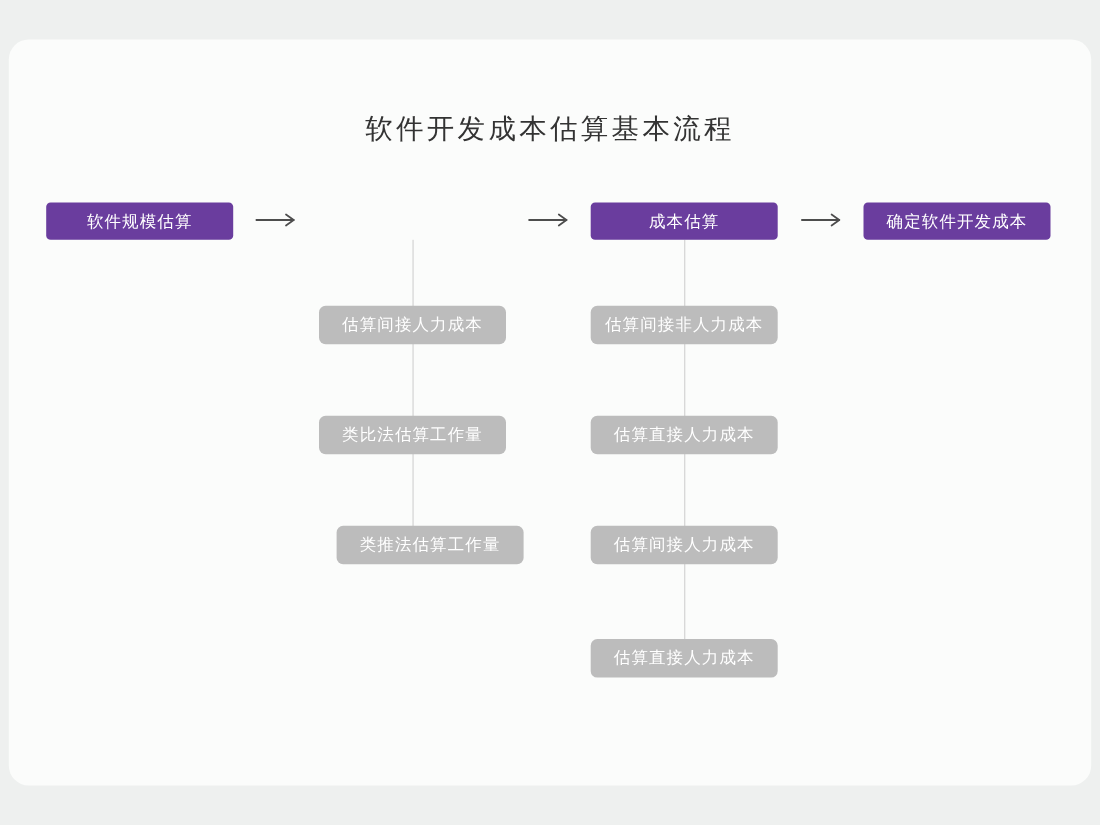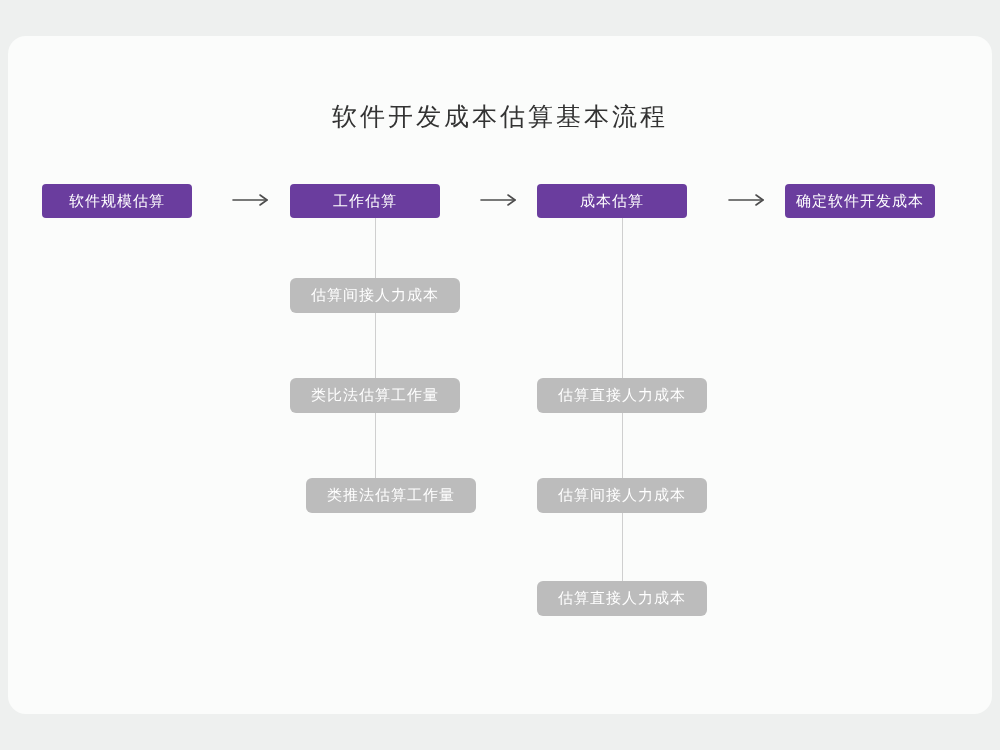--- a/index.html
+++ b/index.html
@@ -23,21 +23,21 @@
     width:1000px;
     text-align:center;
     font-size:25px;
     letter-spacing:3px;
     color:#333333;
     font-weight:500;
   }
   .node {
     position:absolute;
     top:184px;
-    width:150px; height:34px;
+    width:170px; height:34px;
     background:var(--purple,#6a3d9e);
     color:#ffffff;
     font-size:15px;
     letter-spacing:1px;
     display:flex; align-items:center; justify-content:center;
     border-radius:4px;
   }
   .arrow {
     position:absolute;
     top:193px;
@@ -73,38 +73,38 @@
 <div class="stage">
 
   <div class="card"></div>
 
   <div class="title">软件开发成本估算基本流程</div>
 
   <div class="vline" style="left:374.5px; height:278px"></div>
   <div class="vline" style="left:621.5px; height:380px"></div>
 
   <div class="node" style="left:42px">软件规模估算</div>
-  <div class="node" style="left:290px">工作估算</div>
   <div class="node" style="left:537px">成本估算</div>
   <div class="node" style="left:785px">确定软件开发成本</div>
 
   <svg class="arrow" style="left:232px" viewBox="0 0 38 14">
     <line x1="1" y1="7" x2="35" y2="7"></line>
     <polyline points="28,2 35,7 28,12"></polyline>
   </svg>
   <svg class="arrow" style="left:480px" viewBox="0 0 38 14">
     <line x1="1" y1="7" x2="35" y2="7"></line>
     <polyline points="28,2 35,7 28,12"></polyline>
   </svg>
   <svg class="arrow" style="left:728px" viewBox="0 0 38 14">
     <line x1="1" y1="7" x2="35" y2="7"></line>
     <polyline points="28,2 35,7 28,12"></polyline>
   </svg>
 
   <div class="sub" style="left:290px; top:278px">估算间接人力成本</div>
   <div class="sub" style="left:290px; top:378px">类比法估算工作量</div>
   <div class="sub" style="left:306px; top:478px">类推法估算工作量</div>
 
+  <div class="sub" style="left:537px; top:278px">估算间接非人力成本</div>
   <div class="sub" style="left:537px; top:378px">估算直接人力成本</div>
   <div class="sub" style="left:537px; top:478px">估算间接人力成本</div>
   <div class="sub" style="left:537px; top:581px">估算直接人力成本</div>
 
 </div>
 
 </body></html>

